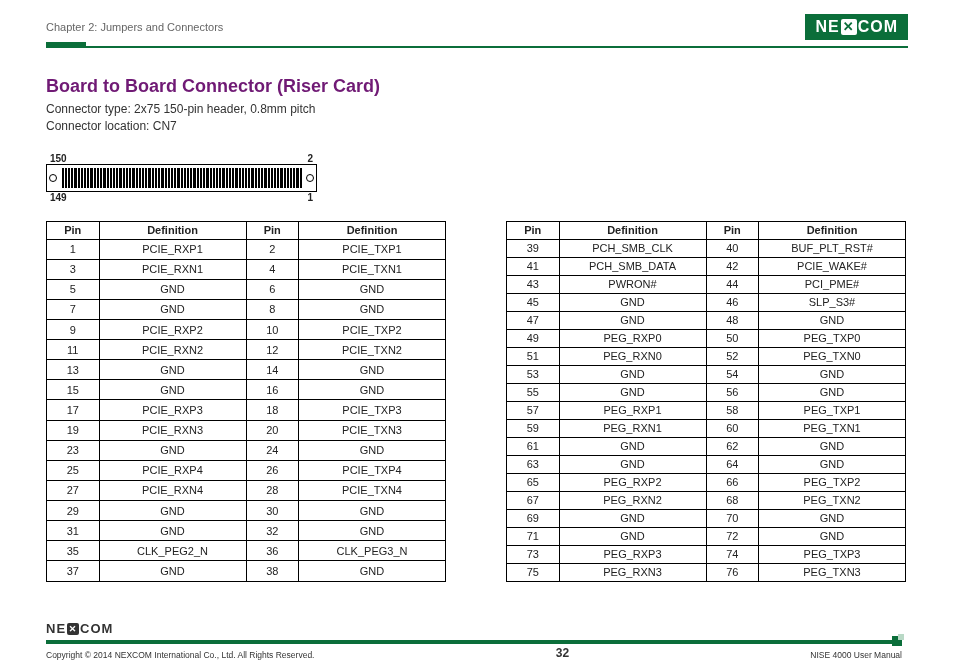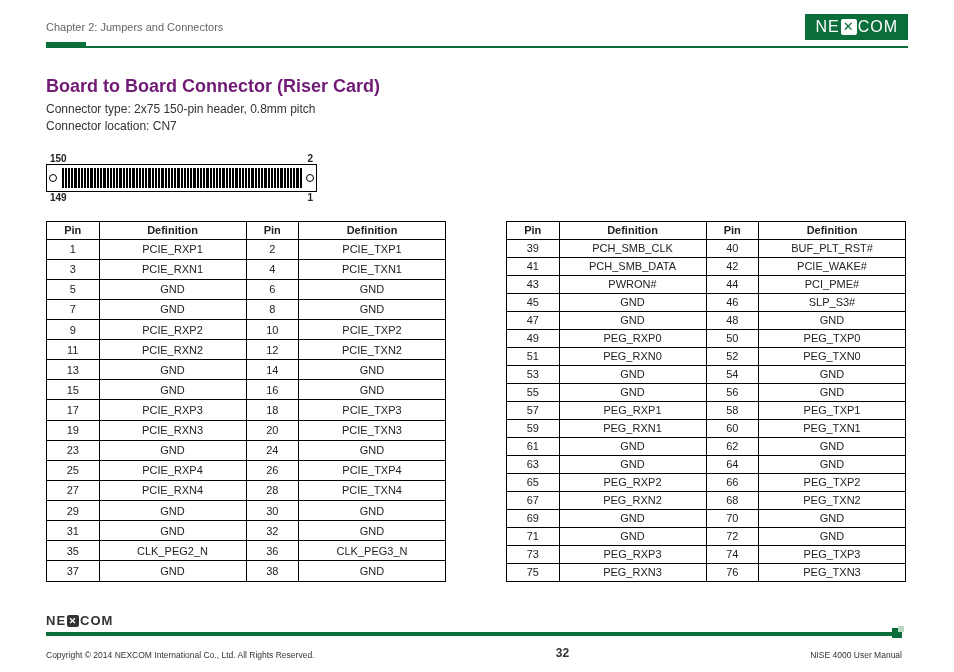--- a/index.html
+++ b/index.html
@@ -16,21 +16,21 @@
     display: flex;
     justify-content: space-between;
     align-items: center;
     font-size: 11px;
     color: #666;
     padding-bottom: 6px;
   }
   .logo {
     background: #0b6e3a;
     color: #fff;
-    font-weight: normal;
+    font-weight: bold;
     font-size: 16px;
     padding: 4px 10px;
     letter-spacing: 1px;
     display: flex;
     align-items: center;
   }
   .logo .x {
     display:inline-block;
     background:#fff;
     color:#0b6e3a;
@@ -113,21 +113,21 @@
     width:12px; height:12px; font-size:9px; line-height:12px;
     text-align:center; margin:0 1px; border-radius:2px;
   }
   .footer-rule {
     height:4px; background:#0b6e3a; position:relative; margin-top:4px;
   }
   .footer-rule .sq { position:absolute; right:0; top:-4px; width:10px; height:10px; background:#0b6e3a;}
   .footer-rule .sq2 { position:absolute; right:-2px; top:-6px; width:6px; height:6px; background:#b9d9c6;}
   .footer-row {
     display:flex; justify-content:space-between; align-items:flex-end;
-    font-size:8.5px; color:#333; margin-top:10px;
+    font-size:8.5px; color:#333; margin-top:2px;
   }
   .page-num { font-weight:bold; font-size:12px; }
 </style>
 </head>
 <body>
 
 <div class="page">
   <div class="header-row">
     <span>Chapter 2: Jumpers and Connectors</span>
     <span class="logo">NE<span class="x">✕</span>COM</span>

